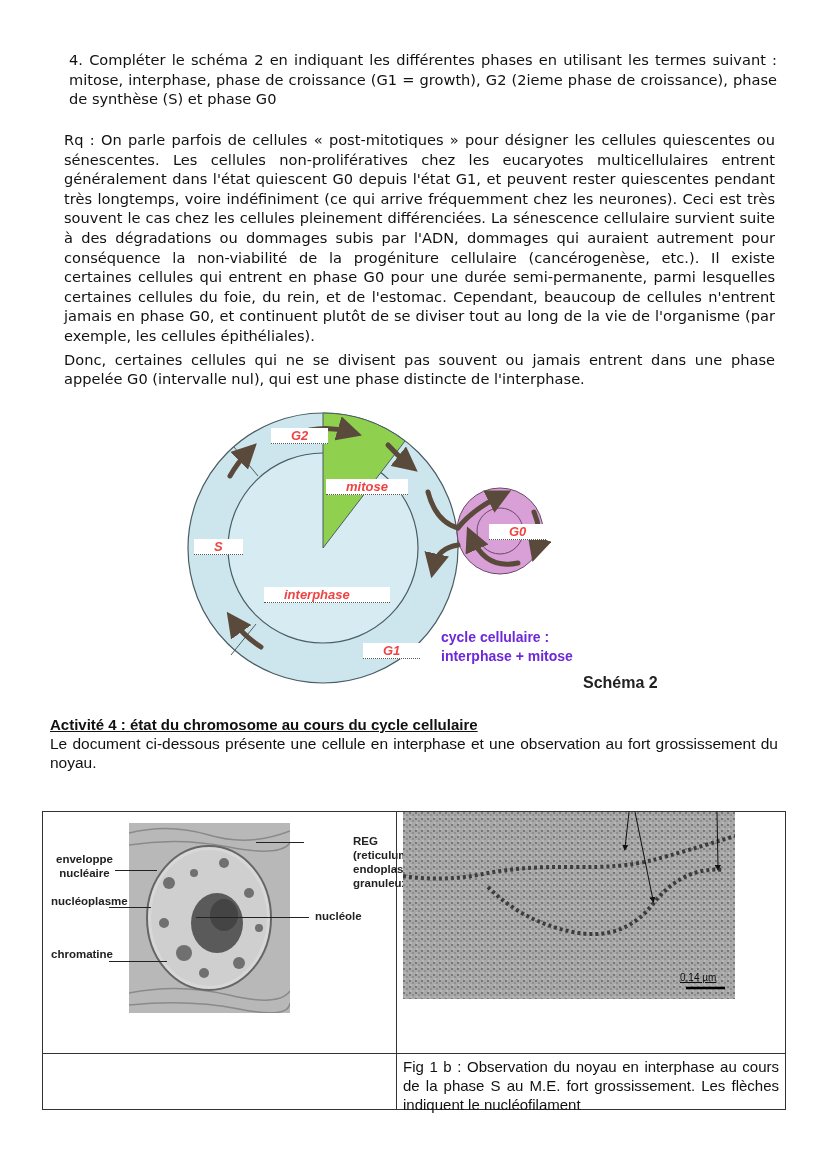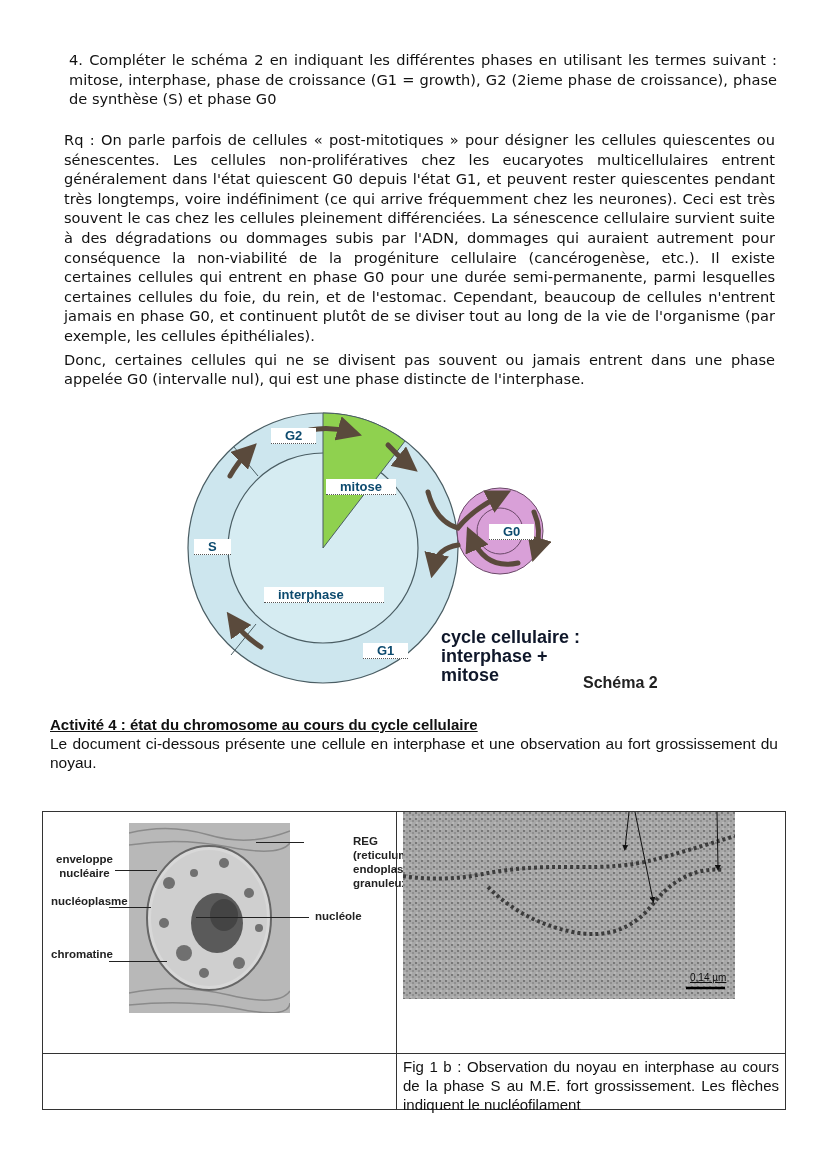--- a/index.html
+++ b/index.html
@@ -5,22 +5,22 @@
   html,body{margin:0;padding:0;background:#fff;}
   body{width:828px;height:1171px;position:relative;overflow:hidden;font-family:"DejaVu Sans","Liberation Sans",sans-serif;color:#111;}
   .para{position:absolute;font-size:14.6px;line-height:19.6px;text-align:justify;text-align-last:left;}
   .q4{left:69px;top:50px;width:708px;}
   .rq{left:60px;top:126px;width:719px;}
   .rq p{margin:4px;}
   .act{left:50px;top:715px;width:728px;}
   .act-title{font-family:"Liberation Sans",sans-serif;font-weight:bold;text-decoration:underline;font-size:15px;line-height:19px;}
   .act p{margin:0;font-family:"Liberation Sans",sans-serif;font-size:15.5px;line-height:19px;}
   .diagram{position:absolute;left:180px;top:400px;width:420px;height:300px;}
-  .lbl{position:absolute;background:#fff;font-family:"Liberation Sans",sans-serif;font-weight:bold;font-size:13px;line-height:15px;padding:0 14px;color:#0c4a6e;border-bottom:1px dotted #555;}
-  .cap{position:absolute;font-family:"Liberation Sans",sans-serif;font-weight:bold;font-size:18px;line-height:19px;color:#0f172a;}
+  .lbl{position:absolute;background:#fff;font-family:"Liberation Sans",sans-serif;font-weight:bold;font-size:13px;line-height:15px;padding:0 20px;color:#ef4444;border-bottom:1px dotted #555;font-style:italic;}
+  .cap{position:absolute;font-family:"Liberation Sans",sans-serif;font-weight:bold;font-size:14px;line-height:19px;color:#6d28d9;}
   .schema{position:absolute;left:583px;top:674px;font-family:"Liberation Sans",sans-serif;font-weight:bold;font-size:16px;color:#222;}
   .tbl{position:absolute;left:42px;top:811px;width:744px;height:299px;border:1.5px solid #333;box-sizing:border-box;}
   .vline{position:absolute;left:353px;top:0;width:1px;height:100%;background:#333;}
   .hline{position:absolute;left:0;top:241px;width:100%;height:1px;background:#333;}
   .cell-cap{position:absolute;font-family:"Liberation Sans",sans-serif;font-size:15px;line-height:19px;text-align:justify;text-align-last:left;}
   .img1{position:absolute;left:86px;top:11px;width:161px;height:190px;background:#bdbdbd;overflow:hidden;}
   .img2{position:absolute;left:360px;top:0;width:332px;height:187px;background:#9c9c9c;overflow:hidden;}
   .mlbl{position:absolute;font-family:"Liberation Sans",sans-serif;font-weight:bold;font-size:11.5px;line-height:14px;color:#222;}
   .pointer{position:absolute;height:1px;background:#222;}
   .scale{position:absolute;font-family:"Liberation Sans",sans-serif;font-size:10px;color:#111;text-decoration:underline;}
@@ -153,17 +153,17 @@
         <line x1="232" y1="0" x2="250" y2="88"></line>
         <line x1="314" y1="0" x2="315" y2="56"></line>
       </g>
       <defs>
         <marker id="ah2" markerWidth="6" markerHeight="6" refX="3" refY="3" orient="auto">
           <path d="M0,0 L6,3 L0,6 z" fill="#111"></path>
         </marker>
       </defs>
       <line x1="283" y1="176" x2="322" y2="176" stroke="#000" stroke-width="2.5"></line>
     </svg>
-    <span class="scale" style="left:287px;top:160px;">0,14 µm</span>
+    <span class="scale" style="left:277px;top:160px;">0,14 µm</span>
   </div>
 
   <div class="cell-cap" style="left:360px;top:245px;width:376px;">Fig 1 b : Observation du noyau en interphase au cours de la phase S au M.E. fort grossissement. Les flèches indiquent le nucléofilament</div>
 </div>
 
 </body></html>

